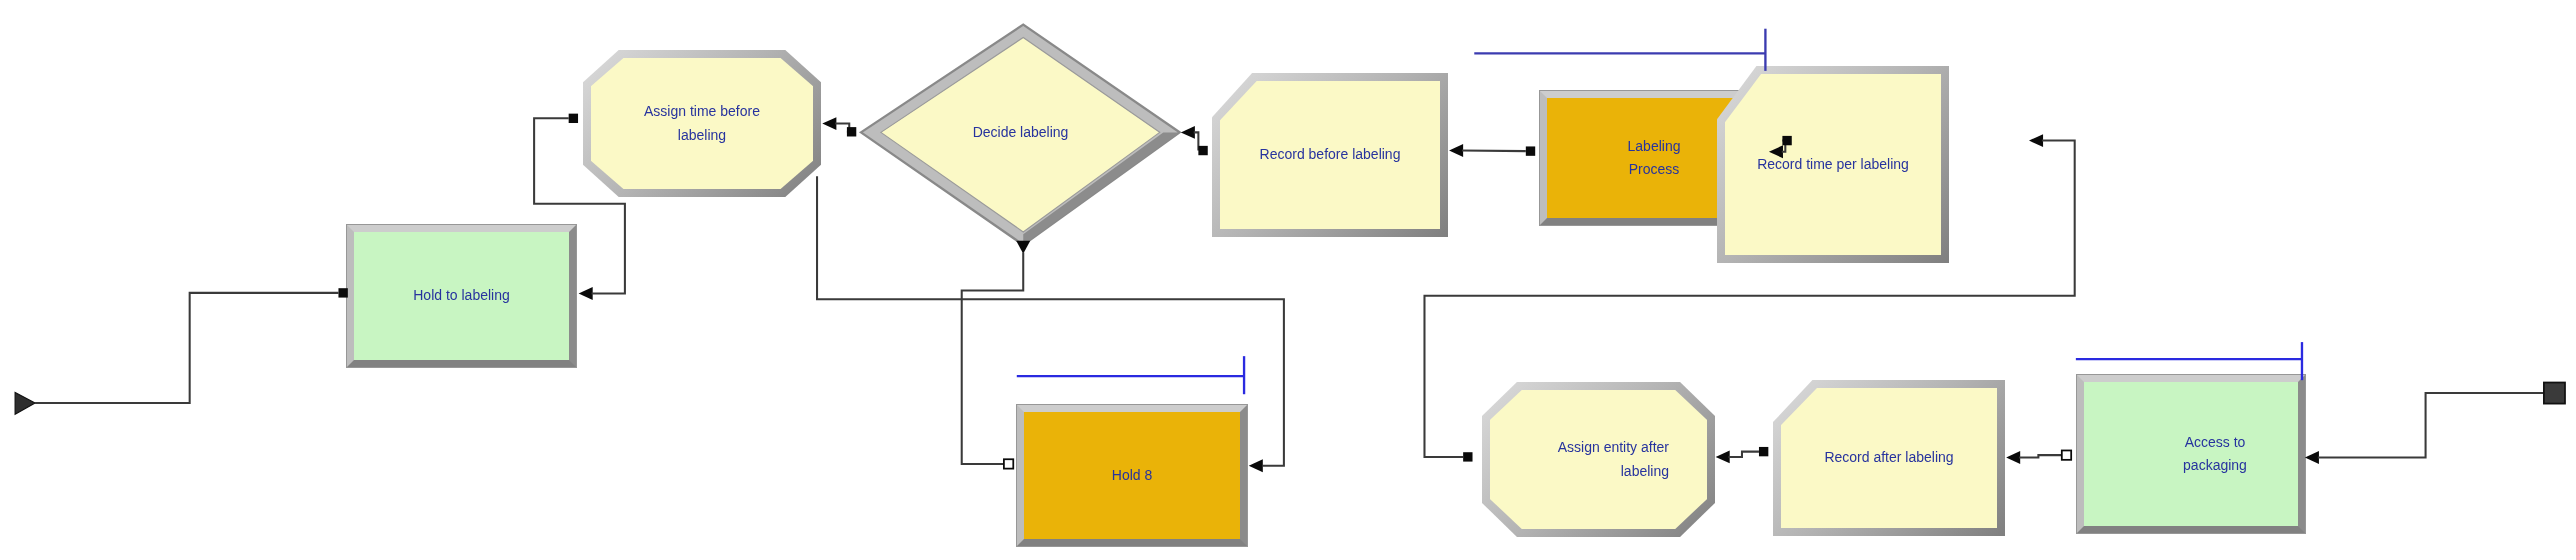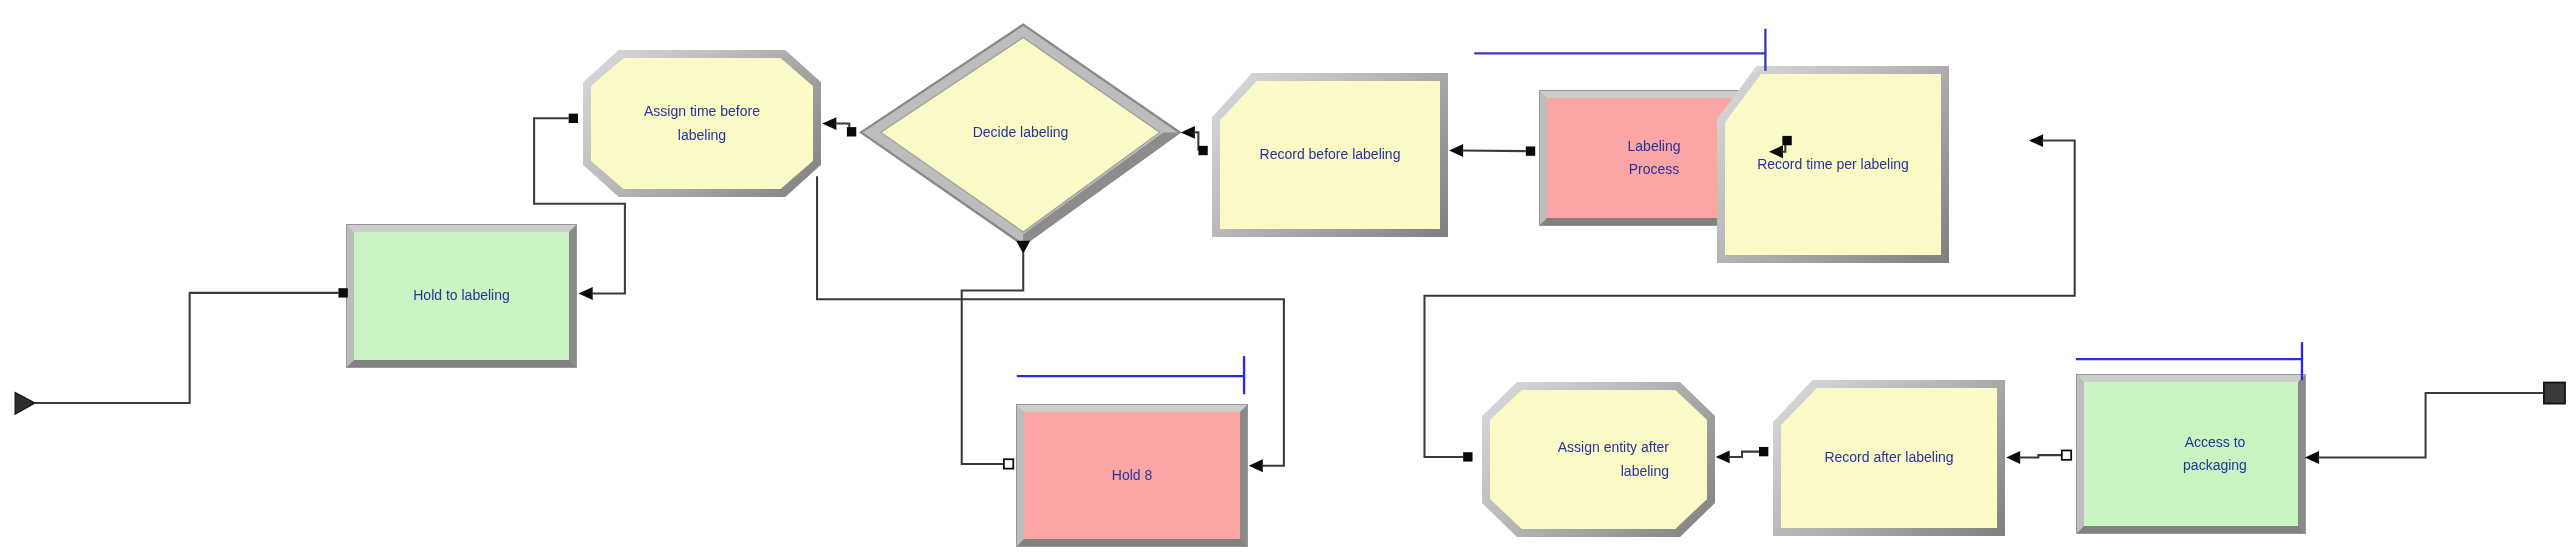--- a/index.html
+++ b/index.html
@@ -2,21 +2,21 @@
 <html style="font-size:9.4px"><head>
 <meta charset="utf-8">
 <style>
   html,body{margin:0;padding:0;background:#ffffff;}
   #canvas{position:relative;width:2576px;height:560px;background:#ffffff;overflow:hidden;
           font-family:"Liberation Sans",sans-serif;}
   svg.layer{position:absolute;left:0;top:0;width:2576px;height:560px;pointer-events:none;}
   
   .mod{position:absolute;box-sizing:border-box;display:flex;align-items:center;justify-content:center;}
   .mod-rect{border:7.6px solid;border-color:#cdcdcd #8b8b8b #818181 #bdbdbd;outline:1.2px solid #979797;
-            background:#fca5a5;}
+            background:#eab308;}
   .mod-rect.green{background:#c8f5c2;}
   .clipmod{position:absolute;}
   .clip-outer{position:absolute;left:0;top:0;width:100%;height:100%;
               background:linear-gradient(135deg,#dcdcdc 0%,#b3b3b3 48%,#7f7f7f 100%);}
   .clip-inner{position:absolute;left:7.6px;top:7.6px;right:7.6px;bottom:7.6px;
               background:#fbf9c6;display:flex;align-items:center;justify-content:center;}
   .oct .clip-outer,.oct .clip-inner{
       clip-path:polygon(15% 0%,85% 0%,100% 22%,100% 78%,85% 100%,15% 100%,0% 78%,0% 22%);}
   .notch .clip-outer,.notch .clip-inner{
       clip-path:polygon(17% 0%,100% 0%,100% 100%,0% 100%,0% 27%);}

